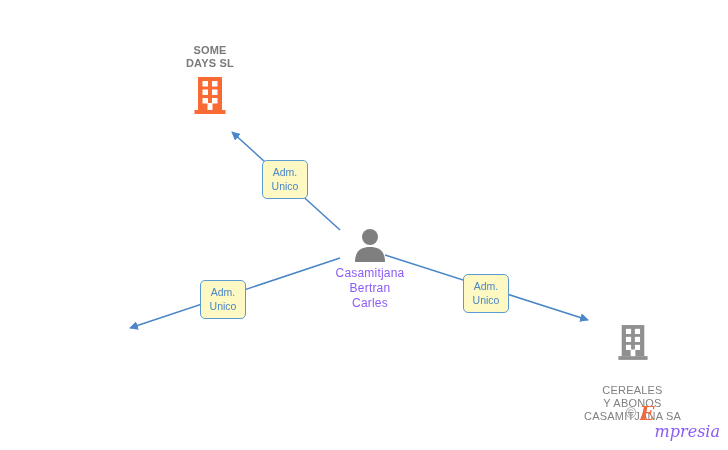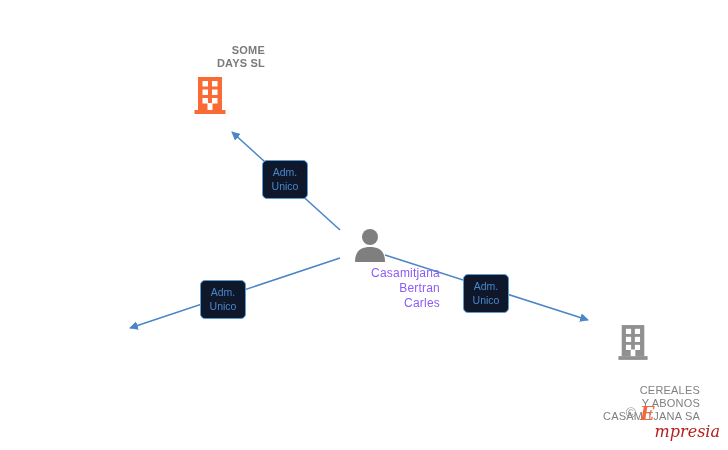--- a/index.html
+++ b/index.html
@@ -19,21 +19,21 @@
   }
   .edge-layer {
     position: absolute;
     left: 0;
     top: 0;
     width: 728px;
     height: 450px;
   }
   .node {
     position: absolute;
-    text-align: right;
+    text-align: center;
   }
   .node-icon {
     display: block;
     margin: 0 auto;
   }
   .node-label {
     display: block;
     color: #808080;
     font-size: 11px;
     line-height: 13px;
@@ -57,21 +57,21 @@
   .node.company-bottom .node-label {
     margin-top: 23px;
   }
   .node.person-node .node-label {
     margin-top: 4px;
   }
   .rel-label {
     position: absolute;
     border: 1.6px solid #5b9bd5;
     border-radius: 5px;
-    background: #0f172a;
+    background: #fef9c3;
     color: #4a86c8;
     font-size: 10.5px;
     line-height: 14px;
     text-align: center;
     padding: 4px 7px 5px 7px;
     white-space: pre-line;
     box-sizing: border-box;
   }
   .watermark {
     position: absolute;
@@ -89,21 +89,21 @@
   .wm-e {
     color: #f4693b;
     font-family: "DejaVu Serif", serif;
     font-style: italic;
     font-size: 19px;
     font-weight: bold;
     line-height: 1;
     margin-right: 0px;
   }
   .wm-rest {
-    color: #b91c1c;
+    color: #8b5cf6;
     font-family: "DejaVu Serif", serif;
     font-style: italic;
     font-size: 16px;
     line-height: 1;
     margin-top: 38px;
   }
 </style>
 </head>
 <body>
 

